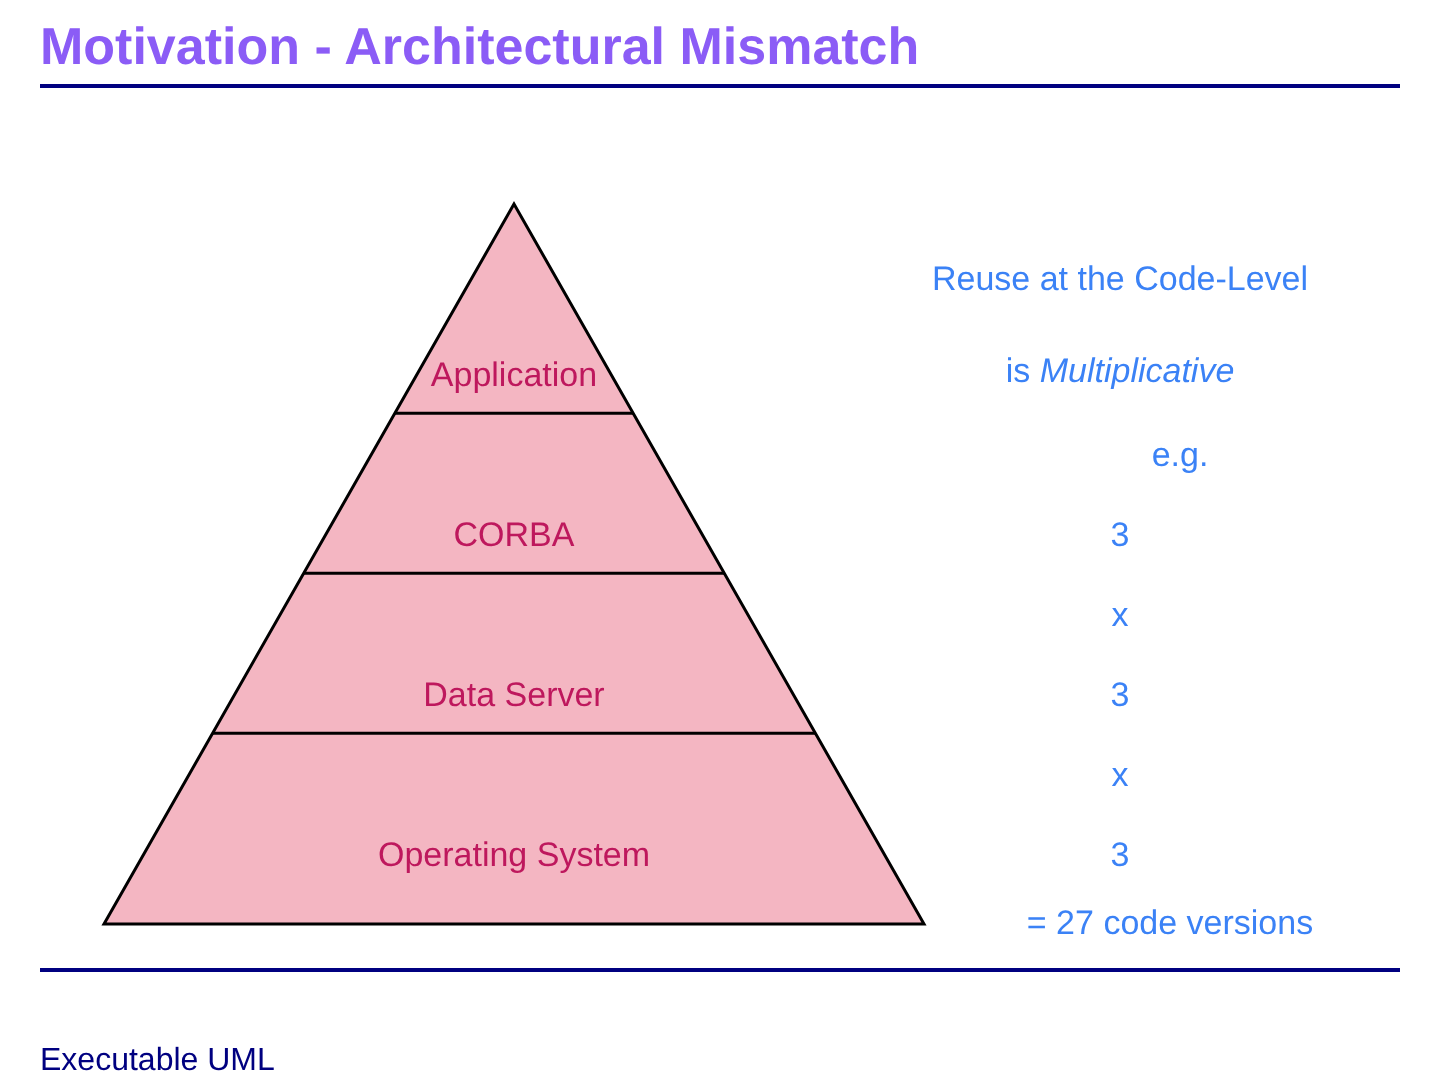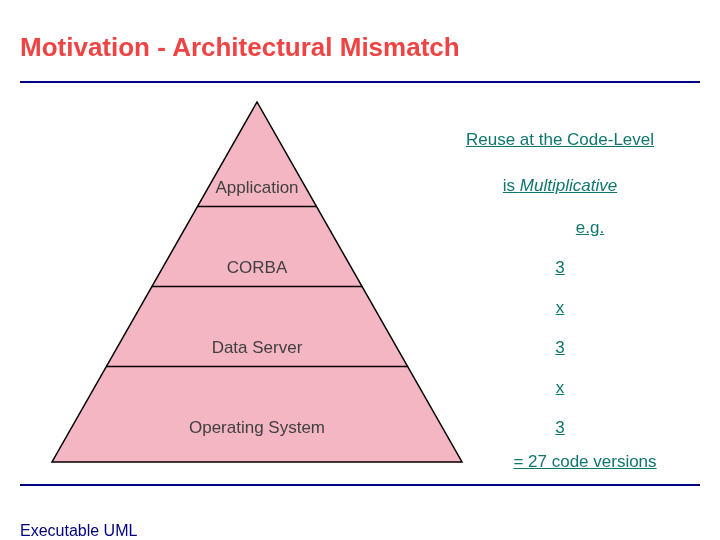--- a/index.html
+++ b/index.html
@@ -11,28 +11,28 @@
     font-family: Verdana, Arial, sans-serif;
     overflow: hidden;
   }
   .slide {
     position: relative;
     width: 720px;
     height: 540px;
   }
   .title {
     position: absolute;
-    top: 32px;
+    top: 8px;
     left: 20px;
     right: 20px;
-    color: #ef4444;
+    color: #8b5cf6;
     font-weight: bold;
     font-size: 26px;
     border-bottom: 2px solid #000080;
-    padding-bottom: 18px;
+    padding-bottom: 3px;
   }
   .footer-rule {
     position: absolute;
     left: 20px;
     right: 20px;
     top: 484px;
     border-top: 2px solid #000080;
   }
   .footer {
     position: absolute;
@@ -48,34 +48,33 @@
     left: 42px;
     top: 92px;
     width: 430px;
     height: 380px;
   }
   .plabel {
     position: absolute;
     width: 430px;
     text-align: center;
     font-size: 17px;
-    color: #404040;
+    color: #be185d;
     left: 42px;
   }
   #lbl0 { top: 178px; }
   #lbl1 { top: 258px; }
   #lbl2 { top: 338px; }
   #lbl3 { top: 418px; }
   
   .rtext {
     position: absolute;
     font-size: 17px;
-    color: #0f766e;
+    color: #3b82f6;
     text-align: center;
-    text-decoration: underline;
   }
   .rtext.wide { width: 260px; left: 430px; }
   .rtext.num  { width: 80px;  left: 520px; }
   .ital { font-style: italic; }
   #rt-heading { top: 130px; }
   #rt-sub     { top: 176px; }
   #rt-eg      { top: 218px; left: 550px; width: 80px; }
   #rt-n1 { top: 258px; }
   #rt-x1 { top: 298px; }
   #rt-n2 { top: 338px; }

